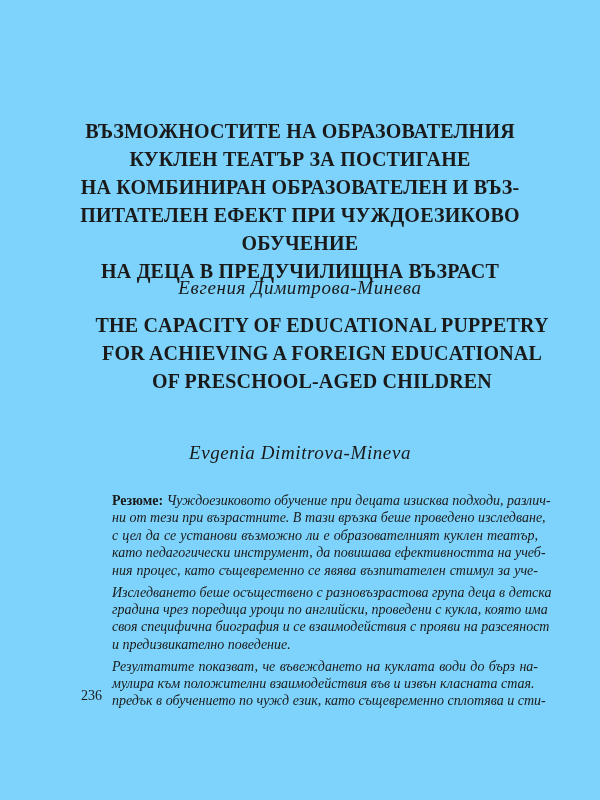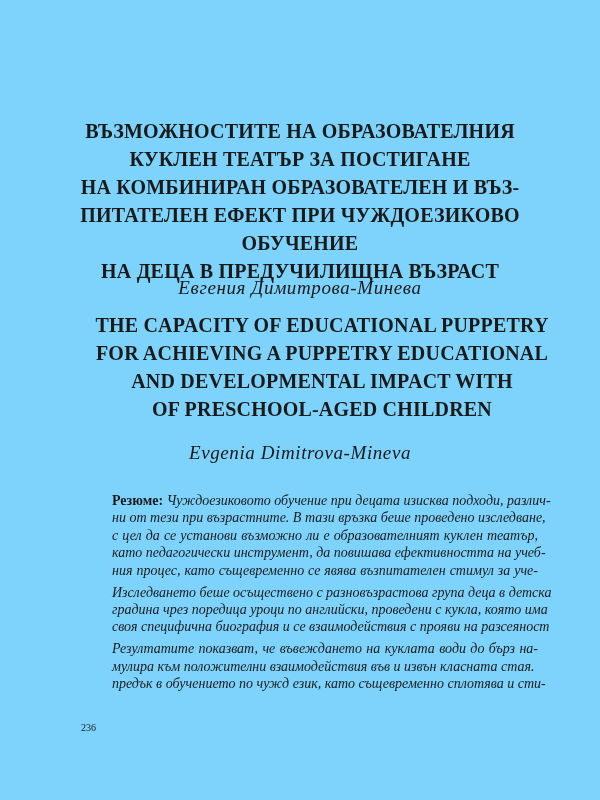--- a/index.html
+++ b/index.html
@@ -45,22 +45,22 @@
   .apara { margin-bottom:4.5px; }
   .aline {
     text-align:justify;
     text-align-last:justify;
     white-space:nowrap;
   }
   .aline-last { text-align-last:left; }
   .alabel { font-style:normal; font-weight:bold; }
   .page-number {
     position:absolute;
-    left:81px; top:722px;
-    font-size:10px;
+    left:81px; top:688px;
+    font-size:14px;
     font-style:normal;
   }
 </style>
 </head>
 <body>
 
 <div class="page">
 
   <div class="title-block bg-title">
       <div class="tline">ВЪЗМОЖНОСТИТЕ НА ОБРАЗОВАТЕЛНИЯ</div>
@@ -68,39 +68,39 @@
       <div class="tline">НА КОМБИНИРАН ОБРАЗОВАТЕЛЕН И ВЪЗ-</div>
       <div class="tline">ПИТАТЕЛЕН ЕФЕКТ ПРИ ЧУЖДОЕЗИКОВО</div>
       <div class="tline">ОБУЧЕНИЕ</div>
       <div class="tline">НА ДЕЦА В ПРЕДУЧИЛИЩНА ВЪЗРАСТ</div>
     </div>
 
   <div class="author author-bg">Евгения Димитрова-Минева</div>
 
   <div class="title-block en-title">
       <div class="tline">THE CAPACITY OF EDUCATIONAL PUPPETRY</div>
-      <div class="tline">FOR ACHIEVING A PUPPETRY EDUCATIONAL</div>
-      <div class="tline">AND DEVELOPMENTAL IMPACT WITH</div>
+      <div class="tline">FOR ACHIEVING A FOREIGN EDUCATIONAL</div>
       <div class="tline">OF PRESCHOOL-AGED CHILDREN</div>
     </div>
 
   <div class="author author-en">Evgenia Dimitrova-Mineva</div>
 
   <div class="abstract">
       <div class="apara">
         <div class="aline"><b class="alabel">Резюме:</b> Чуждоезиковото обучение при децата изисква подходи, различ-</div>
         <div class="aline">ни от тези при възрастните. В тази връзка беше проведено изследване,</div>
         <div class="aline">с цел да се установи възможно ли е образователният куклен театър,</div>
         <div class="aline">като педагогически инструмент, да повишава ефективността на учеб-</div>
         <div class="aline">ния процес, като същевременно се явява възпитателен стимул за уче-</div>
       </div>
       <div class="apara">
         <div class="aline">Изследването беше осъществено с разновъзрастова група деца в детска</div>
         <div class="aline">градина чрез поредица уроци по английски, проведени с кукла, която има</div>
         <div class="aline">своя специфична биография и се взаимодействия с прояви на разсеяност</div>
+        <div class="aline aline-last">и предизвикателно поведение.</div>
       </div>
       <div class="apara">
         <div class="aline">Резултатите показват, че въвеждането на куклата води до бърз на-</div>
         <div class="aline aline-last">мулира към положителни взаимодействия във и извън класната стая.</div>
         <div class="aline">предък в обучението по чужд език, като същевременно сплотява и сти-</div>
       </div>
     </div>
 
   <div class="page-number">236</div>
 

